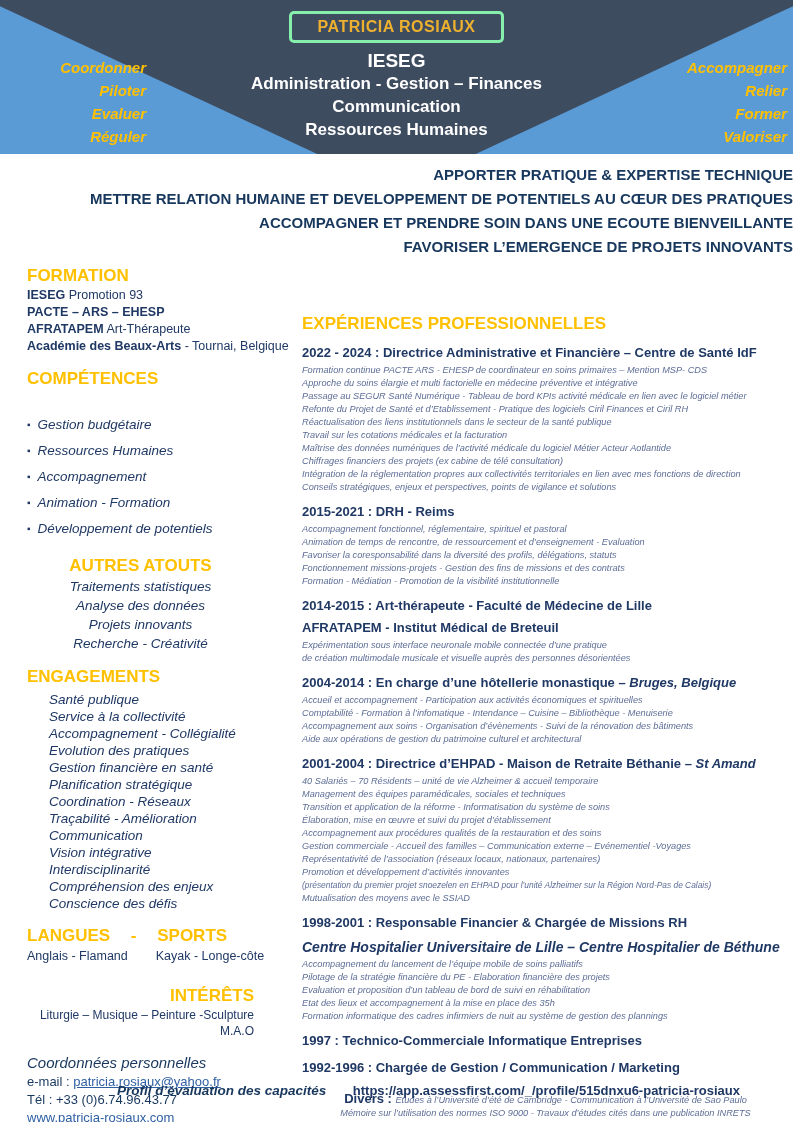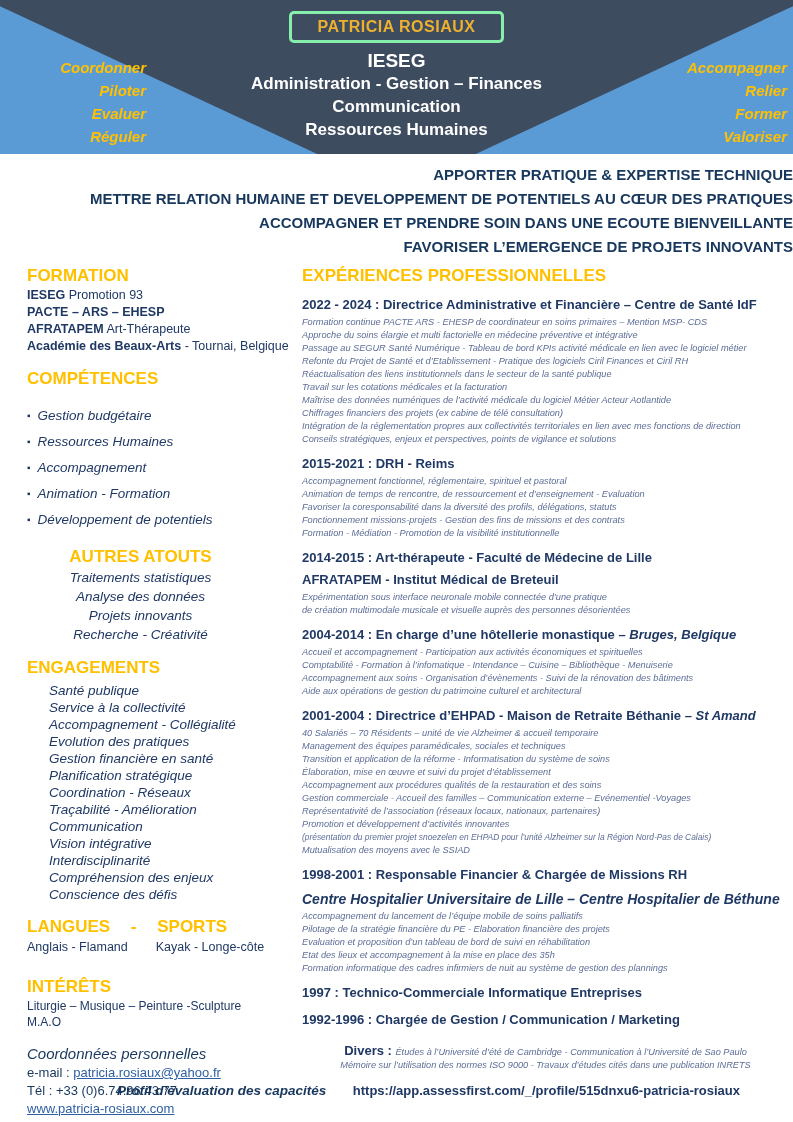--- a/index.html
+++ b/index.html
@@ -28,44 +28,44 @@
   .columns { display:flex; align-items:flex-start; margin-top:6px; }
   .leftcol { width:302px; flex:none; padding:0 8px 0 27px; }
   .rightcol { flex:1; min-width:0; padding-right:4px; }
 
   .sec-title { color:#FFC000; font-weight:bold; font-size:17px; line-height:22px; }
   .leftcol .sec { margin-bottom:13px; }
 
   #formation-lines div { color:#1F3864; font-size:12.5px; line-height:17px; white-space:nowrap; }
   #formation-lines b { font-weight:bold; }
 
-  #competences { margin-top:13px; }
+  #competences { margin-top:22px; }
   #competences div { color:#1F3864; font-style:italic; font-size:13.5px; line-height:26px; white-space:nowrap; }
   #competences .blt { font-style:normal; font-size:10px; margin-right:7px; vertical-align:1px; }
 
   .sec-atouts { text-align:center; padding-right:40px; }
   #atouts div { color:#1F3864; font-style:italic; font-size:13.5px; line-height:19px; }
 
   #engagements { padding-left:22px; margin-top:3px; }
   #engagements div { color:#1F3864; font-style:italic; font-size:13.5px; line-height:17px; white-space:nowrap; }
 
   .langues-title { word-spacing:16px; }
   .langues-row { color:#1F3864; font-size:12.5px; margin-top:2px; white-space:nowrap; }
   .langues-row .gap { display:inline-block; width:28px; }
 
-  .sec-interets { text-align:left; padding-right:40px; margin-top:22px; }
+  .sec-interets { text-align:right; padding-right:40px; margin-top:22px; }
   .sec-interets .lines div { color:#1F3864; font-size:12px; line-height:16px; }
 
   .coordonnees { margin-top:14px; }
   .coord-title { color:#17375D; font-weight:normal; font-style:italic; font-size:15px; line-height:20px; }
   .coordonnees .ln { color:#17375D; font-size:13px; line-height:18px; white-space:nowrap; }
   .coordonnees a { color:#2E5FA3; text-decoration:underline; cursor:pointer; }
 
   
-  .exp-title { margin-bottom:4px; }
+  .exp-title { margin-bottom:4px;margin-top:48px; }
   .job { margin-top:9px; }
   .job-title { color:#1F3864; font-weight:bold; font-size:13px; line-height:18px; white-space:nowrap; }
   .job-title .it { font-style:italic; }
   .job-subtitle { color:#1F3864; font-weight:bold; font-size:13px; line-height:18px; margin-top:4px; white-space:nowrap; }
   .job-subtitle.bigit { font-style:italic; font-size:14px; margin-top:6px; }
   .job .details { margin-top:2px; }
   .detail { color:#5D6D96; font-style:italic; font-size:9.2px; line-height:13px; white-space:nowrap; }
   .detail.small { font-size:8.4px; }
   .divers { margin-top:12px;text-align:center; }
   .dlabel { color:#1F3864; font-weight:bold; font-size:13px; }

